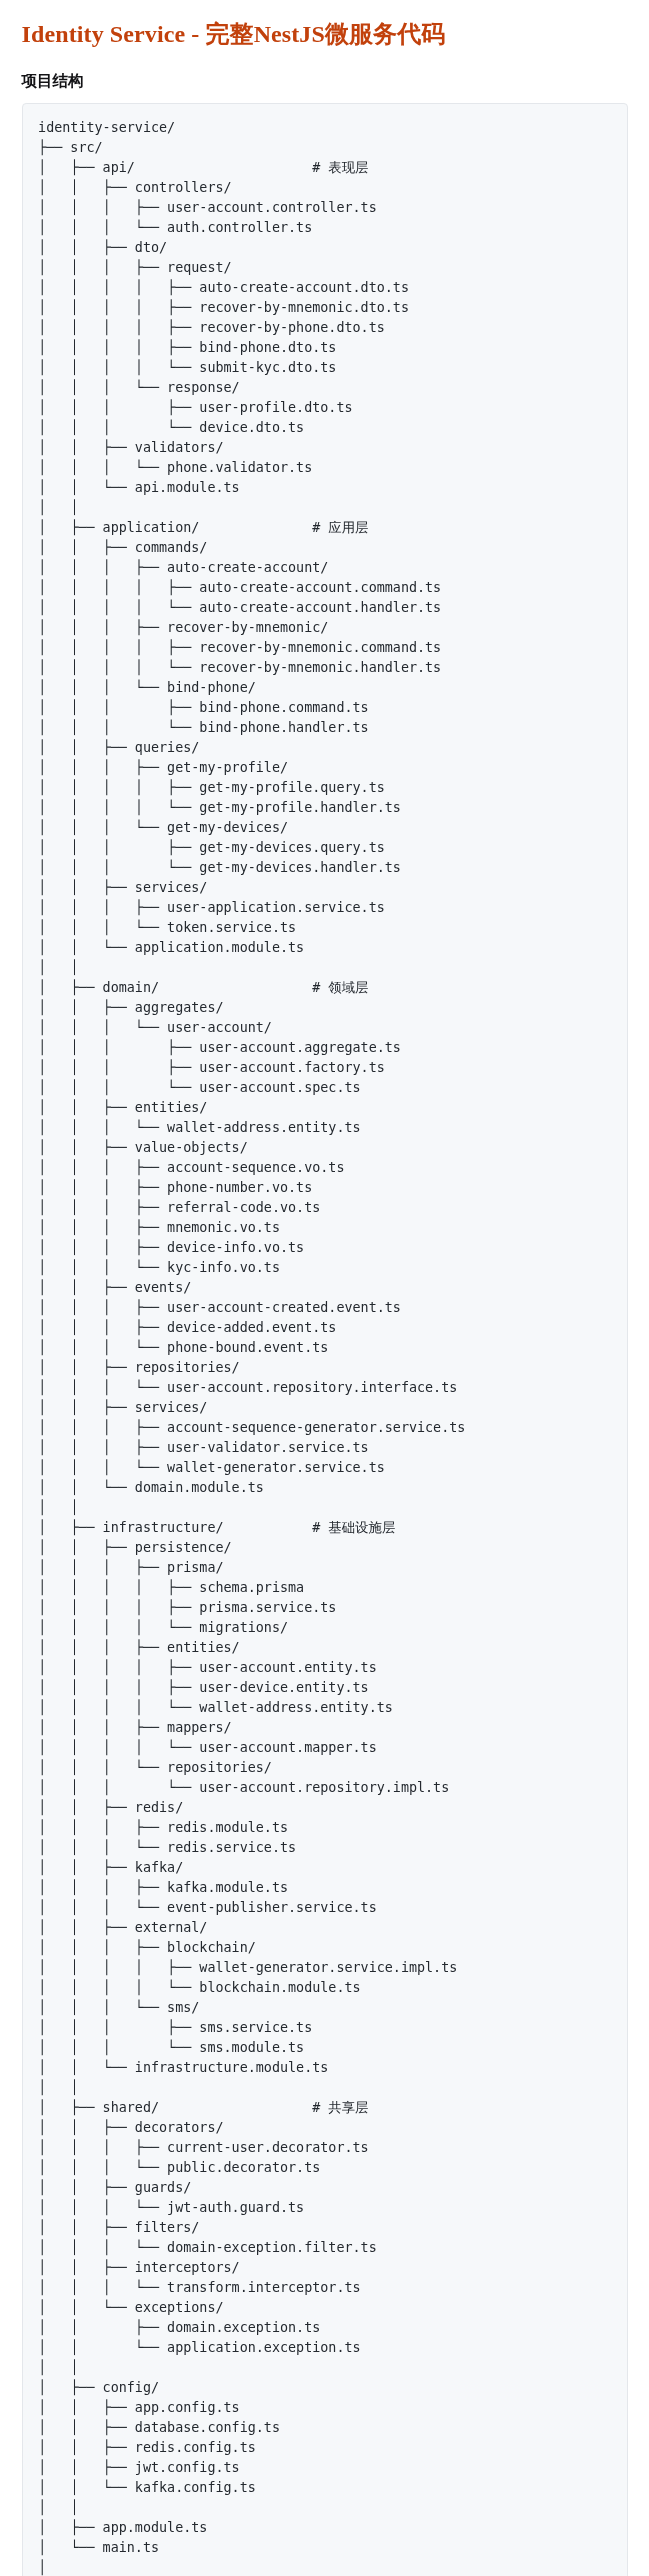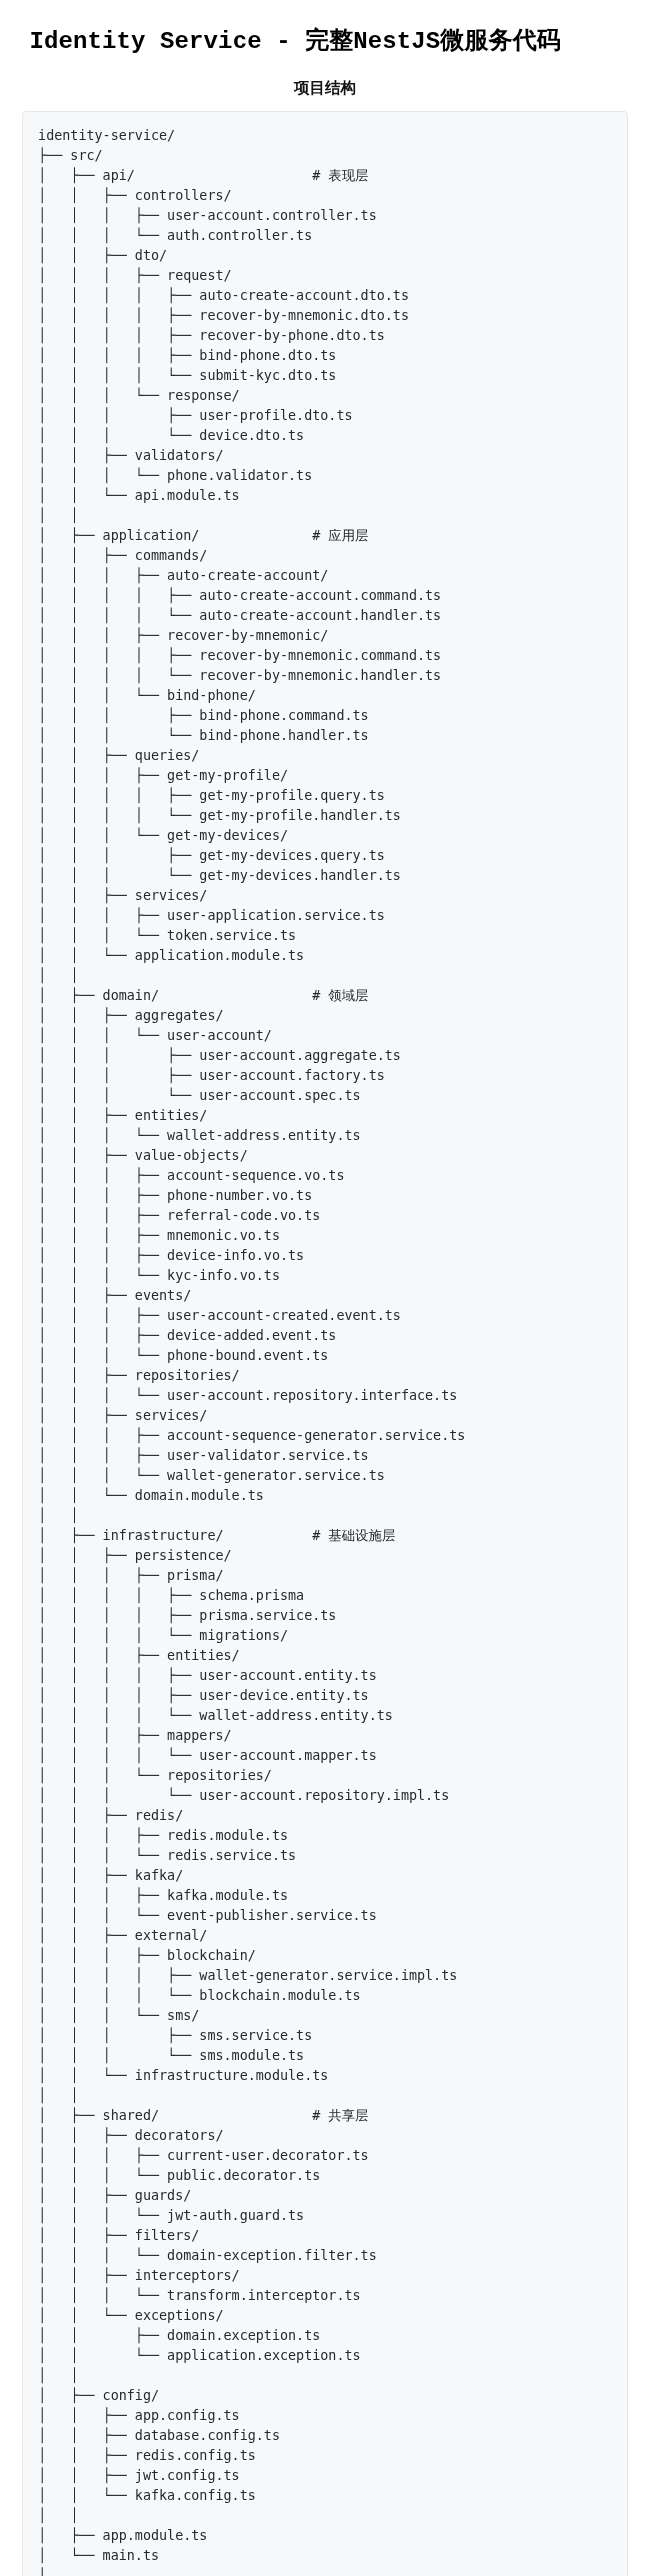--- a/index.html
+++ b/index.html
@@ -11,36 +11,35 @@
   body {
     width: 649px;
     min-height: 3043px;
     font-family: "Liberation Sans", sans-serif;
     color: #18181b;
   }
   .doc {
     padding: 19.6px 20.6px 31px 21.6px;
   }
   .doc-title {
-    margin: 8px;
-    font-family: Liberation Mono, monospace;
+    margin: 0;
+    font-family: Liberation Serif, serif;
     font-weight: 700;
     font-size: 24px;
     line-height: 1.2;
-    color: #000000;
+    color: #c2410c;
     letter-spacing: 0.1px;
   }
   .section-heading {
     margin: 24px 0 0 0;
-    font-family: Liberation Mono, monospace;
+    font-family: Liberation Sans, sans-serif;
     font-weight: 700;
     font-size: 15.5px;
     line-height: 1.2;
     color: #131316;
-    text-align: center;
   }
   .code-block {
     margin-top: 12.4px;
     background: #f6f8fa;
     border: 0.5px solid #e4e7eb;
     border-radius: 4.1px;
     padding: 13.4px 15.5px;
     overflow: hidden;
   }
   .code-block pre {

